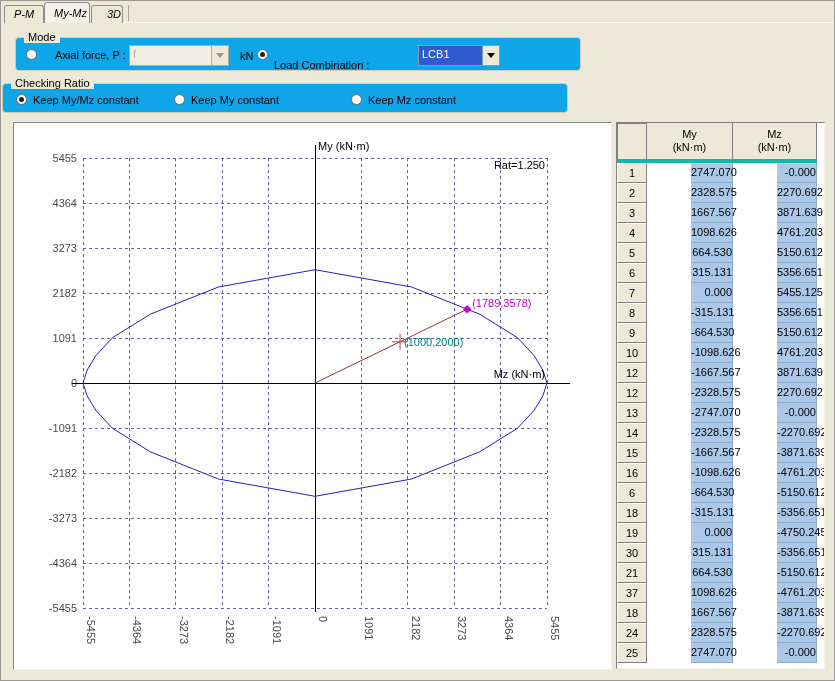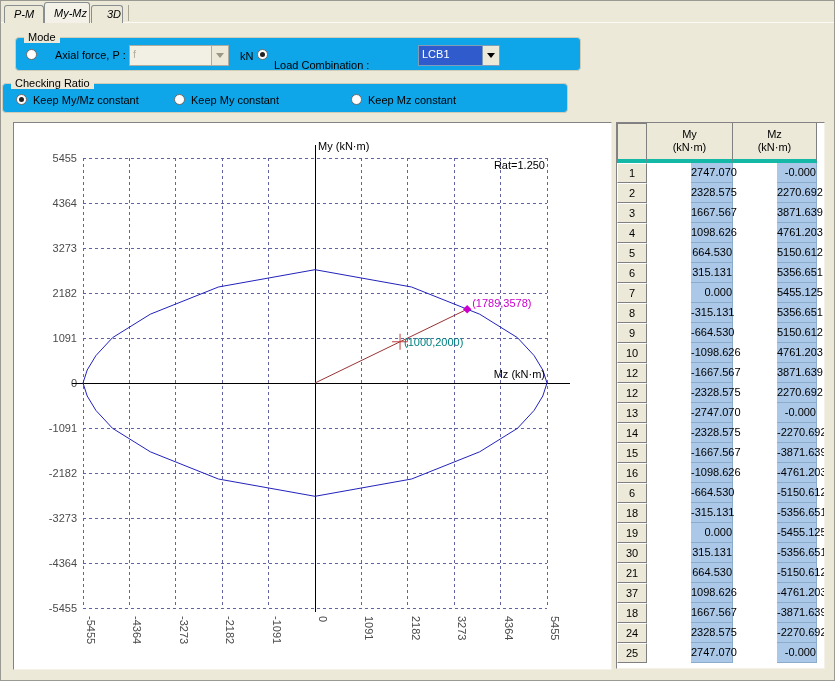--- a/index.html
+++ b/index.html
@@ -216,21 +216,21 @@
         <div class="dcell">-1098.626</div>
         <div class="dcell">-4761.203</div>
         <div class="ncell">6</div>
         <div class="dcell">-664.530</div>
         <div class="dcell">-5150.612</div>
         <div class="ncell">18</div>
         <div class="dcell">-315.131</div>
         <div class="dcell">-5356.651</div>
         <div class="ncell">19</div>
         <div class="dcell">0.000</div>
-        <div class="dcell">-5455.125</div>
+        <div class="dcell">-4750.245</div>
         <div class="ncell">30</div>
         <div class="dcell">315.131</div>
         <div class="dcell">-5356.651</div>
         <div class="ncell">21</div>
         <div class="dcell">664.530</div>
         <div class="dcell">-5150.612</div>
         <div class="ncell">37</div>
         <div class="dcell">1098.626</div>
         <div class="dcell">-4761.203</div>
         <div class="ncell">18</div>

